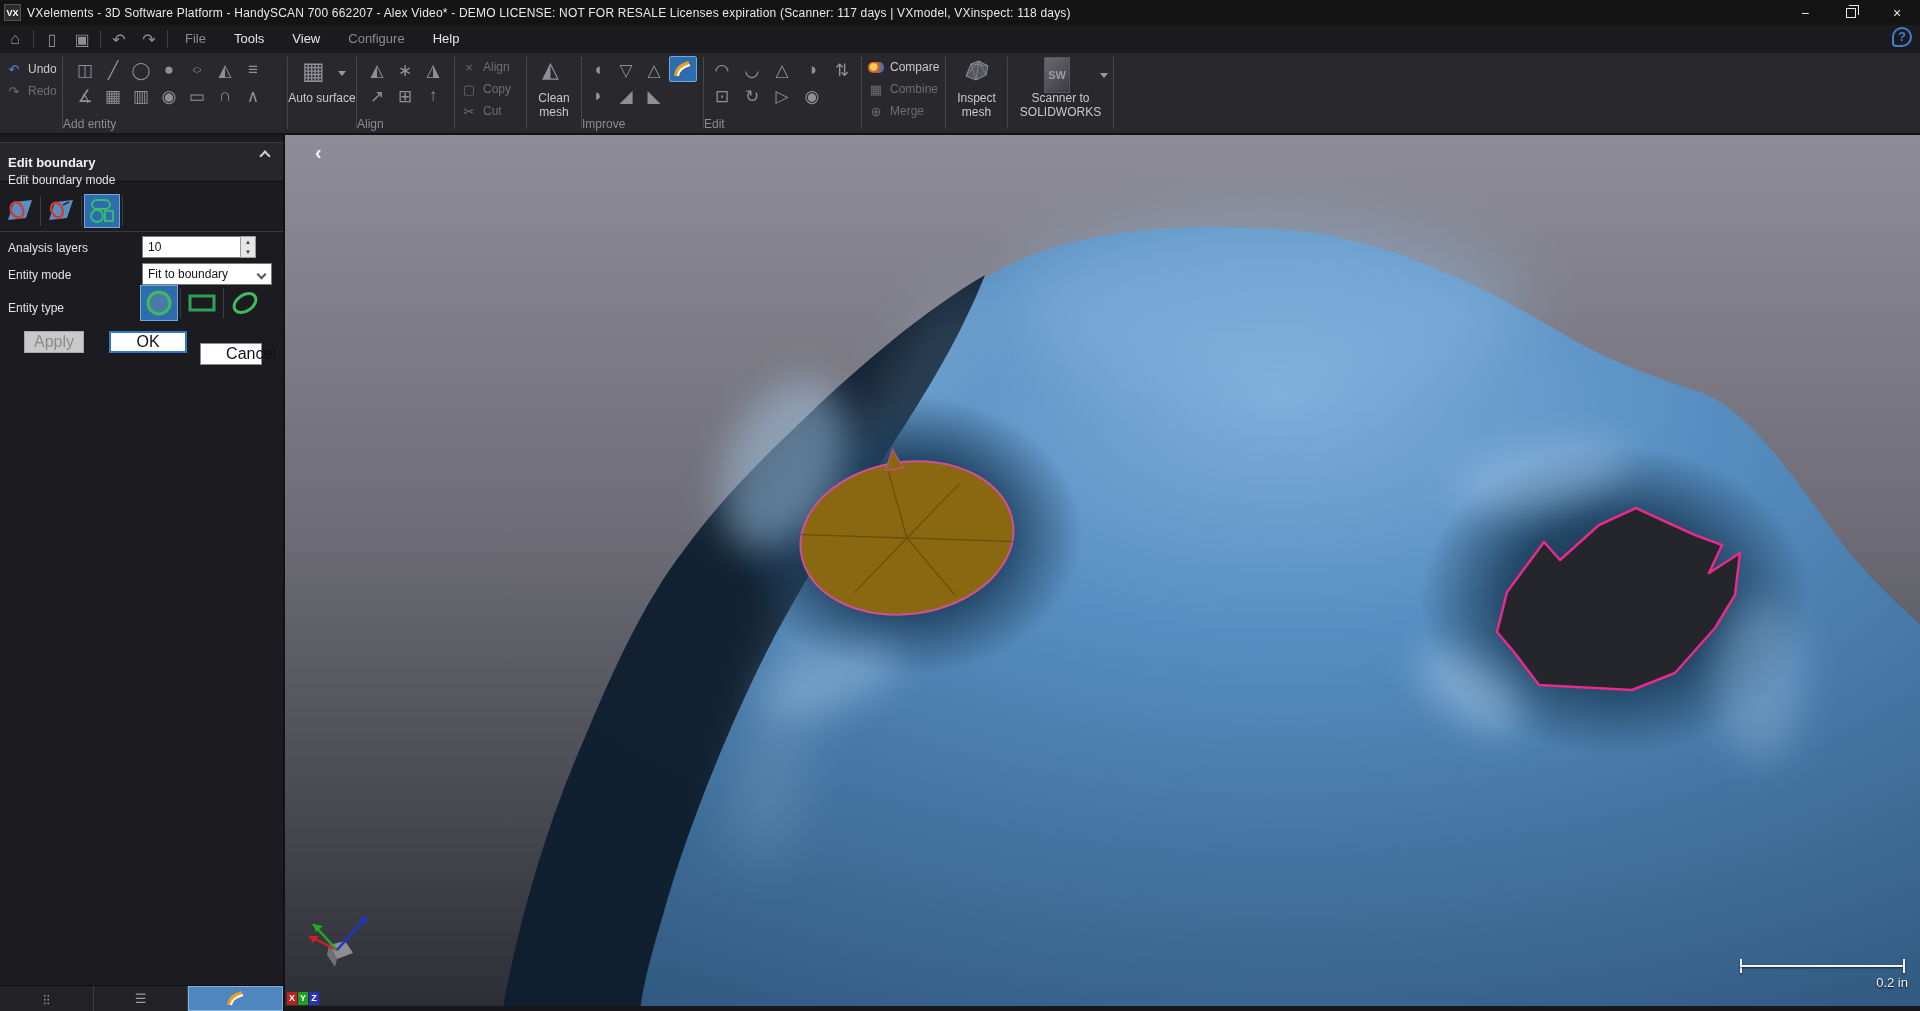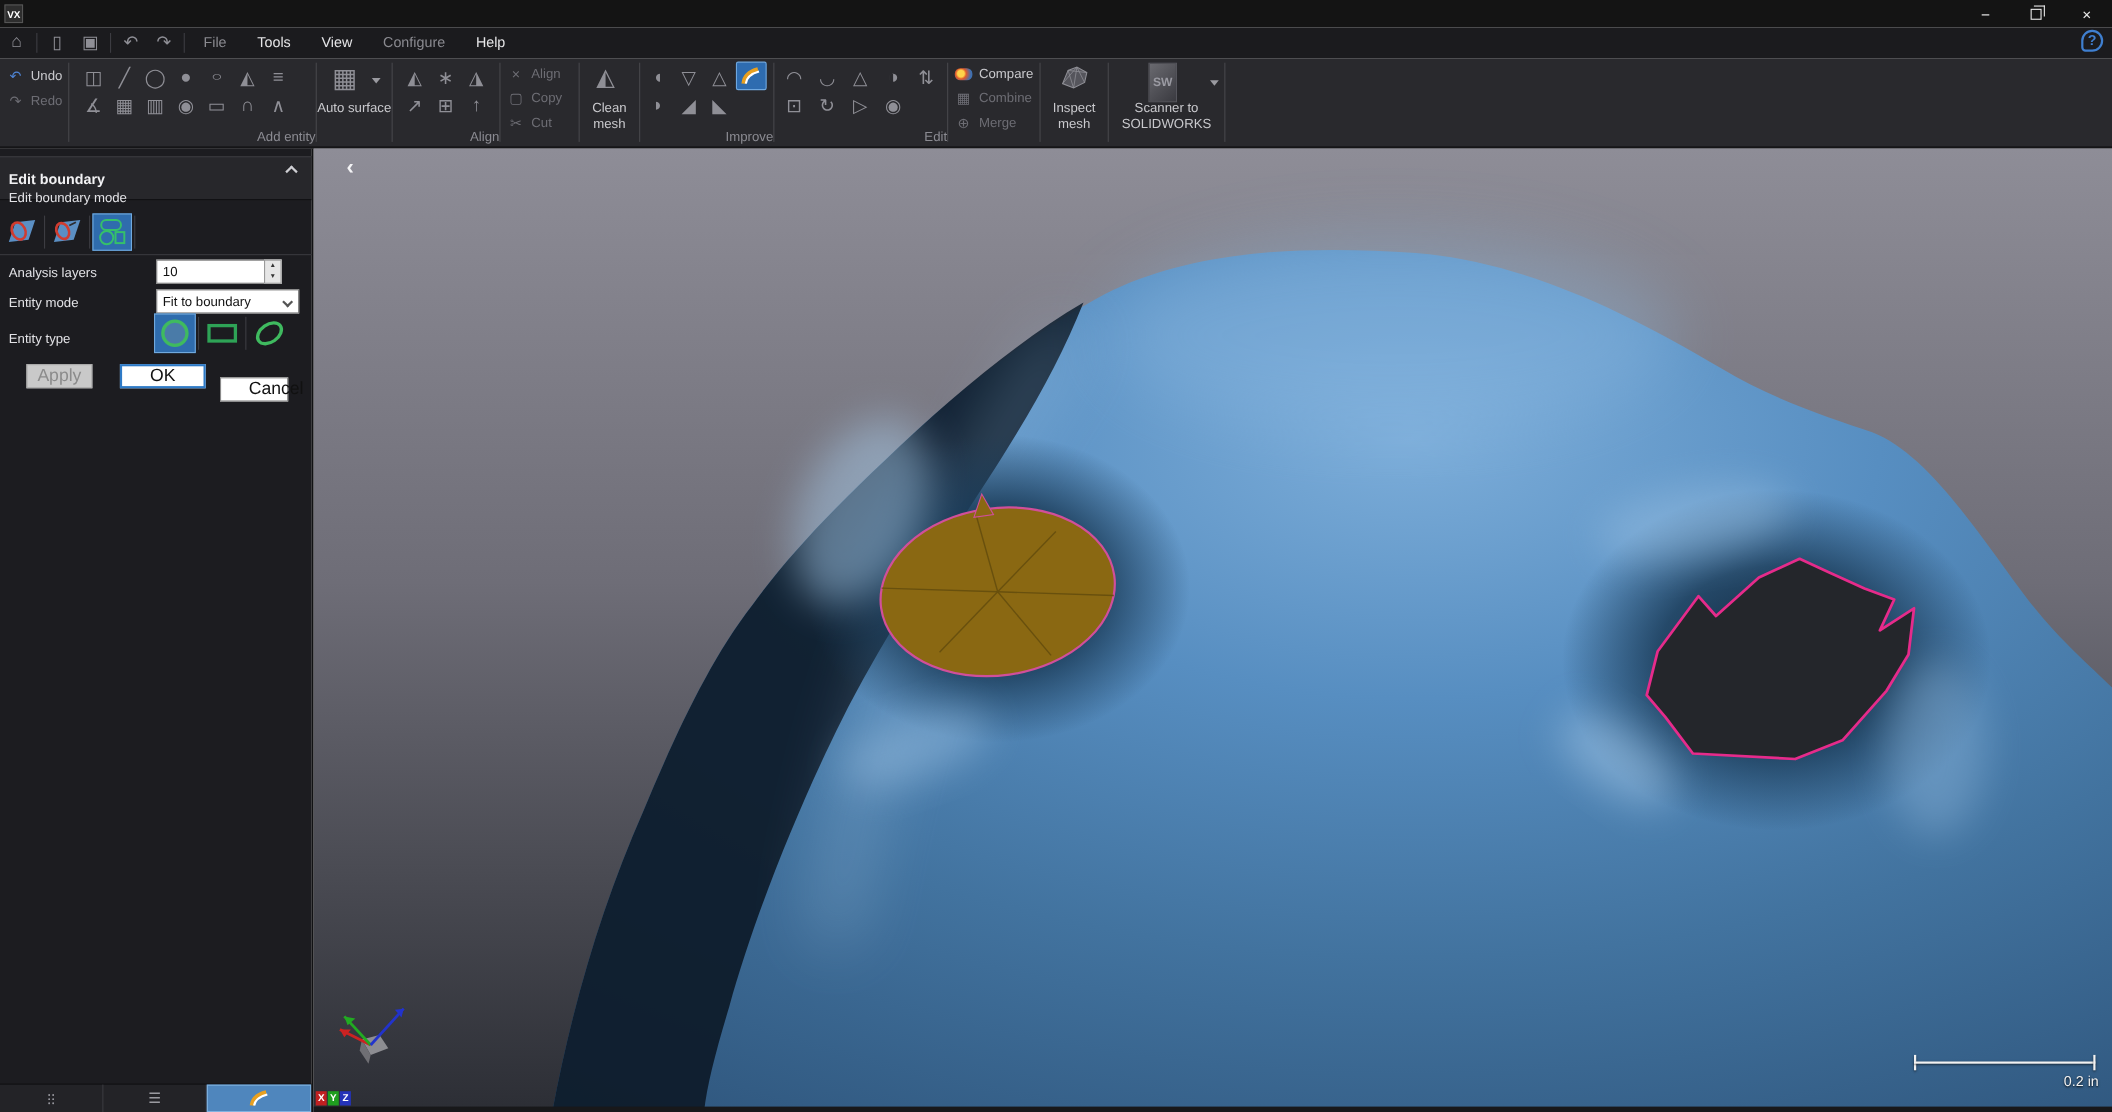--- a/index.html
+++ b/index.html
@@ -1,18 +1,18 @@
 <!DOCTYPE html>
 <html><head>
 <meta charset="utf-8">
 <style>
   * { margin:0; padding:0; box-sizing:border-box; }
   html,body { width:1920px; height:1011px; overflow:hidden; background:#000;
     font-family:"Liberation Sans", sans-serif; -webkit-font-smoothing:antialiased; }
-  #app { position:relative; width:1920px; height:1011px; background:#e5e5e5; }
+  #app { position:relative; width:1920px; height:1011px; background:#bef264; }
 
   
   #titlebar { position:absolute; left:0; top:0; width:1920px; height:25px; background:#141414;
     display:flex; align-items:center; color:#e9e9e9; font-size:12px; }
   .vx-logo { width:17px; height:17px; margin:0 6px 0 4px; background:#2e2e2e; border:1px solid #555;
     color:#fff; font-size:9px; font-weight:bold; display:flex; align-items:center; justify-content:center; }
   #title-text { white-space:nowrap; letter-spacing:.2px; }
   #win-controls { position:absolute; right:0; top:0; height:25px; display:flex; }
   .win-btn { width:46px; height:25px; display:flex; align-items:center; justify-content:center;
     color:#e9e9e9; font-size:14px; cursor:default; }
@@ -28,21 +28,21 @@
   .menu-item { color:#e6e6e8; font-size:13px; padding:0 14px; height:28px; line-height:28px; }
   .menu-item.dim { color:#8a8a90; }
   #help-bubble { position:absolute; right:8px; top:27px; width:20px; height:20px; border:2px solid #3f7fd0;
     border-radius:50% 50% 50% 4px; color:#3f7fd0; font-size:13px; font-weight:bold; text-align:center; line-height:16px; }
 
   
   #toolbar { position:absolute; left:0; top:53px; width:1920px; height:82px; background:#29292d;
     border-bottom:2px solid #151517; }
   .tb-group { position:absolute; top:0; height:80px; }
   .tb-sep { position:absolute; top:4px; width:1px; height:72px; background:#46464b; }
-  .tb-label { position:absolute; bottom:2px; left:0; right:0; text-align:right; color:#8b8b92; font-size:12px; }
+  .tb-label { position:absolute; bottom:2px; left:0; right:0; text-align:left; color:#8b8b92; font-size:12px; }
   .icon-cell { position:absolute; width:28px; height:26px; display:flex; align-items:center; justify-content:center;
     color:#8f8f96; font-size:17px; }
   .icon-cell.active { background:#2e6cb0; border:1px solid #6fa8e0; border-radius:2px; }
   .tb-textrow { position:absolute; left:4px; display:flex; align-items:center; height:20px; color:#c9c9cd; font-size:12px; white-space:nowrap; }
   .tb-textrow .ri { width:20px; text-align:center; margin-right:4px; font-size:13px; color:#8f8f96; }
   .tb-textrow.dim, .tb-textrow.dim .ri { color:#6d6d74; }
   .bigicon { position:absolute; color:#8f8f96; }
   .biglabel { position:absolute; left:0; right:0; text-align:center; color:#c9c9cd; font-size:12px; line-height:14px; }
   .caret-down { width:0; height:0; border-left:4px solid transparent; border-right:4px solid transparent;
     border-top:5px solid #9a9aa0; position:absolute; }
@@ -106,20 +106,21 @@
   #scalebar .tick { position:absolute; top:0; width:2px; height:14px; background:#f2f2f2; box-shadow:0 1px 2px rgba(0,0,0,.6); }
   #scalebar .lab { position:absolute; right:0; top:16px; font-size:13px; text-shadow:0 1px 2px #000; }
 </style>
 </head>
 <body>
 
 <div id="app">
 
   <div id="titlebar">
     <div class="vx-logo">VX</div>
+    <div id="title-text">VXelements - 3D Software Platform - HandySCAN 700 662207 - Alex Video* - DEMO LICENSE: NOT FOR RESALE Licenses expiration (Scanner: 117 days | VXmodel, VXinspect: 118 days)</div>
     <div id="win-controls">
       <div class="win-btn">−</div>
       <div class="win-btn">
           <span class="restore-glyph"></span>
         </div>
       <div class="win-btn">×</div>
     </div>
   </div>
 
   <div id="menubar">

